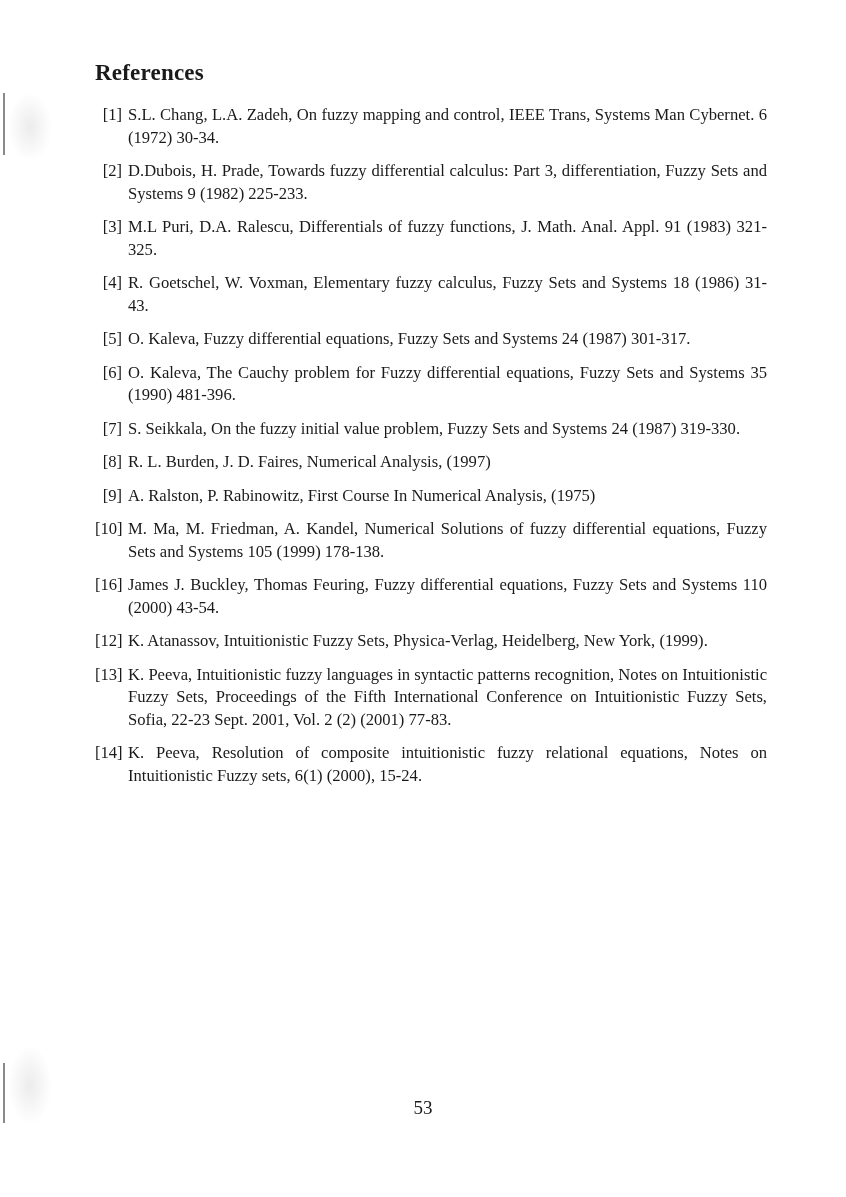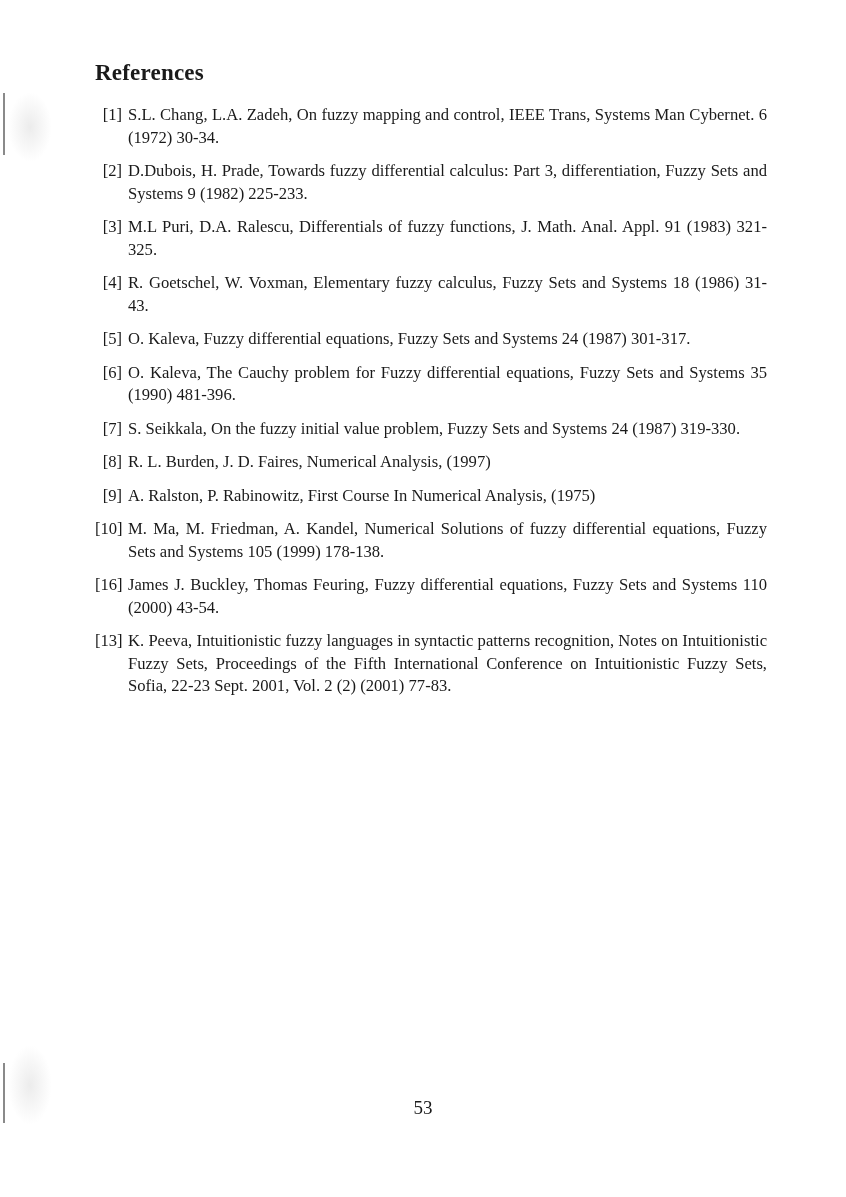--- a/index.html
+++ b/index.html
@@ -95,19 +95,27 @@
       </li>
     <li class="ref">
         <span class="ref-label">[10]</span>
         <span class="ref-text">M. Ma, M. Friedman, A. Kandel, Numerical Solutions of fuzzy differential equations, Fuzzy Sets and Systems 105 (1999) 178-138.</span>
       </li>
     <li class="ref">
         <span class="ref-label">[16]</span>
         <span class="ref-text">James J. Buckley, Thomas Feuring, Fuzzy differential equations, Fuzzy Sets and Systems 110 (2000) 43-54.</span>
       </li>
     <li class="ref">
+        <span class="ref-label">[12]</span>
+        <span class="ref-text">K. Atanassov, Intuitionistic Fuzzy Sets, Physica-Verlag, Heidelberg, New York, (1999).</span>
+      </li>
+    <li class="ref">
         <span class="ref-label">[13]</span>
         <span class="ref-text">K. Peeva, Intuitionistic fuzzy languages in syntactic patterns recognition, Notes on Intuitionistic Fuzzy Sets, Proceedings of the Fifth International Conference on Intuitionistic Fuzzy Sets, Sofia, 22-23 Sept. 2001, Vol. 2 (2) (2001) 77-83.</span>
+      </li>
+    <li class="ref">
+        <span class="ref-label">[14]</span>
+        <span class="ref-text">K. Peeva, Resolution of composite intuitionistic fuzzy relational equations, Notes on Intuitionistic Fuzzy sets, 6(1) (2000), 15-24.</span>
       </li>
   </ol>
 
   <div class="page-number">53</div>
 </div>
 
 </body></html>

